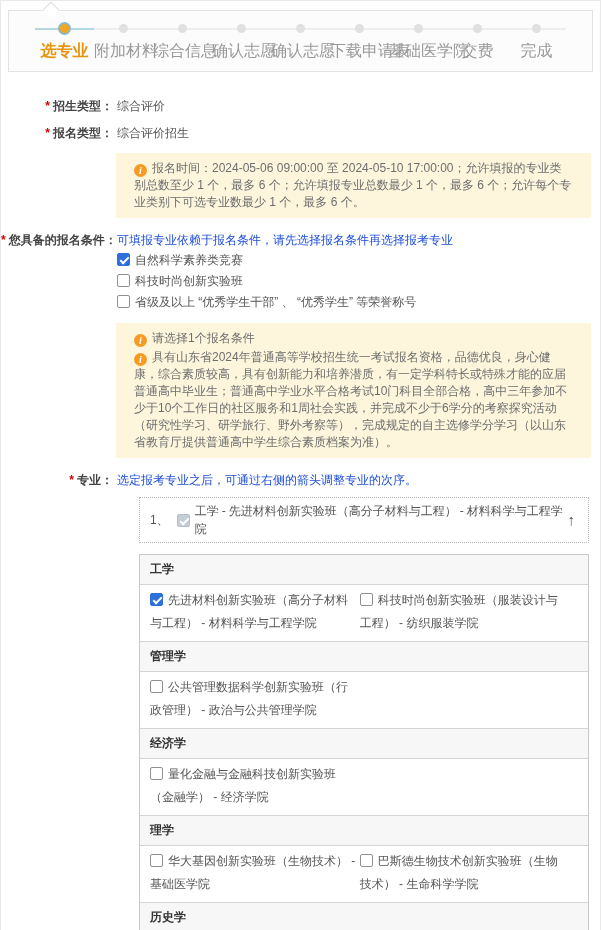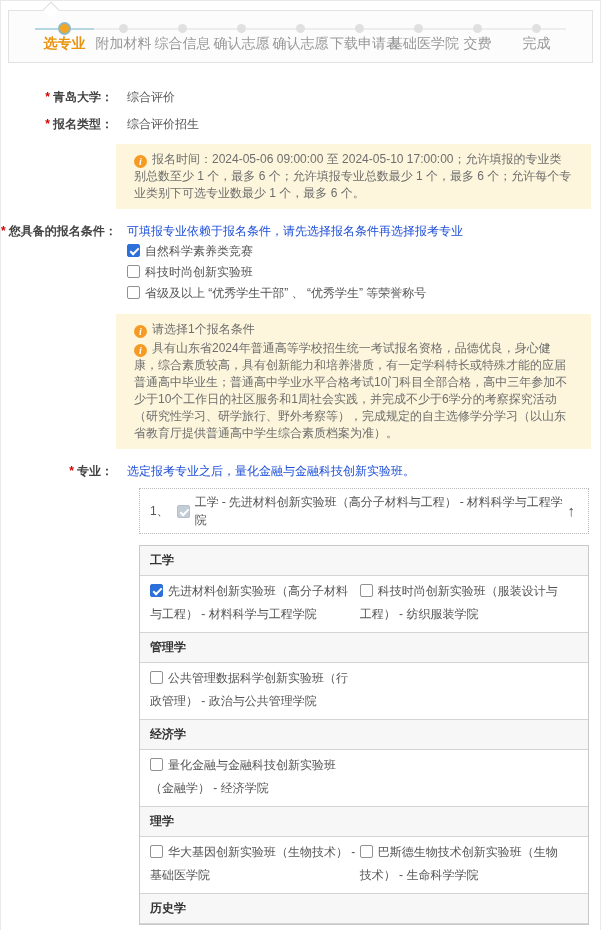--- a/index.html
+++ b/index.html
@@ -41,36 +41,36 @@
   .step-dot {
     width: 9px; height: 9px; border-radius: 50%;
     background: #e0e0e0; flex: 0 0 auto;
   }
   .step.active .line { background: #b5d7e2; }
   .step.active .step-dot {
     background: #f5a51f;
     border: 2px solid #8ab8c6;
     box-sizing: content-box;
   }
-  .step-label { font-size: 14px; color: #999; white-space: nowrap; }
+  .step-label { margin-top: 6px; font-size: 16px; color: #999; white-space: nowrap; }
   .step.active .step-label { color: #e9940f; font-weight: bold; }
 
   
   .content { padding-top: 24px; }
   .form-row { display: flex; font-size: 12px; margin-bottom: 7px; }
   .label-col {
     width: 112px; flex: 0 0 auto;
     text-align: right;
     color: #444; font-weight: bold;
     line-height: 20px;
     white-space: nowrap;
   }
   .req { font-style: normal; color: #d20000; margin-right: 3px; font-weight: bold; }
   .req::before { content: "*"; }
-  .value-col { flex: 1; margin-left: 14px; color: #555; line-height: 20px; }
+  .value-col { flex: 1; margin-left: 4px; color: #555; line-height: 20px; }
 
   .hint { color: #1d4ed8; line-height: 20px; }
 
   .opt-line { line-height: 21px; cursor: pointer; }
 
   
   .notice {
     margin: 10px 9px 12px 115px;
     background: #fdf6dc;
     padding: 7px 18px;
@@ -231,21 +231,21 @@
           </div>
           <div class="step-label">完成</div>
         </div>
       </div>
   </div>
 
   <div class="content">
 
     <div id="basic-fields">
         <div class="form-row">
-          <div class="label-col"><i class="req"></i><b>青岛大学：</b></div>
+          <div class="label-col"><i class="req"></i><b>招生类型：</b></div>
           <div class="value-col">综合评价</div>
         </div>
         <div class="form-row">
           <div class="label-col"><i class="req"></i><b>报名类型：</b></div>
           <div class="value-col">综合评价招生</div>
         </div>
       </div>
 
     <div class="notice">
       <span class="info-icon"></span><span>报名时间：2024-05-06 09:00:00 至 2024-05-10 17:00:00；允许填报的专业类别总数至少 1 个，最多 6 个；允许填报专业总数最少 1 个，最多 6 个；允许每个专业类别下可选专业数最少 1 个，最多 6 个。</span>
@@ -264,21 +264,21 @@
     </div>
 
     <div class="notice" id="notice2">
         <div class="notice-line"><span class="info-icon"></span><span>请选择1个报名条件</span></div>
         <div class="notice-line"><span class="info-icon"></span><span>具有山东省2024年普通高等学校招生统一考试报名资格，品德优良，身心健康，综合素质较高，具有创新能力和培养潜质，有一定学科特长或特殊才能的应届普通高中毕业生；普通高中学业水平合格考试10门科目全部合格，高中三年参加不少于10个工作日的社区服务和1周社会实践，并完成不少于6学分的考察探究活动（研究性学习、研学旅行、野外考察等），完成规定的自主选修学分学习（以山东省教育厅提供普通高中学生综合素质档案为准）。</span></div>
       </div>
 
     <div class="form-row">
       <div class="label-col"><i class="req"></i><b>专业：</b></div>
       <div class="value-col">
-        <div class="hint">选定报考专业之后，量化金融与金融科技创新实验班。</div>
+        <div class="hint">选定报考专业之后，可通过右侧的箭头调整专业的次序。</div>
       </div>
     </div>
 
     <div class="majors-block">
       <div id="selected-majors">
           <div class="selected-major">
             <span class="sel-idx">1、</span>
             <span class="cb checked disabled"></span>
             <span class="grow">工学 - 先进材料创新实验班（高分子材料与工程） - 材料科学与工程学院</span>
             <span class="arrow-up"></span>

